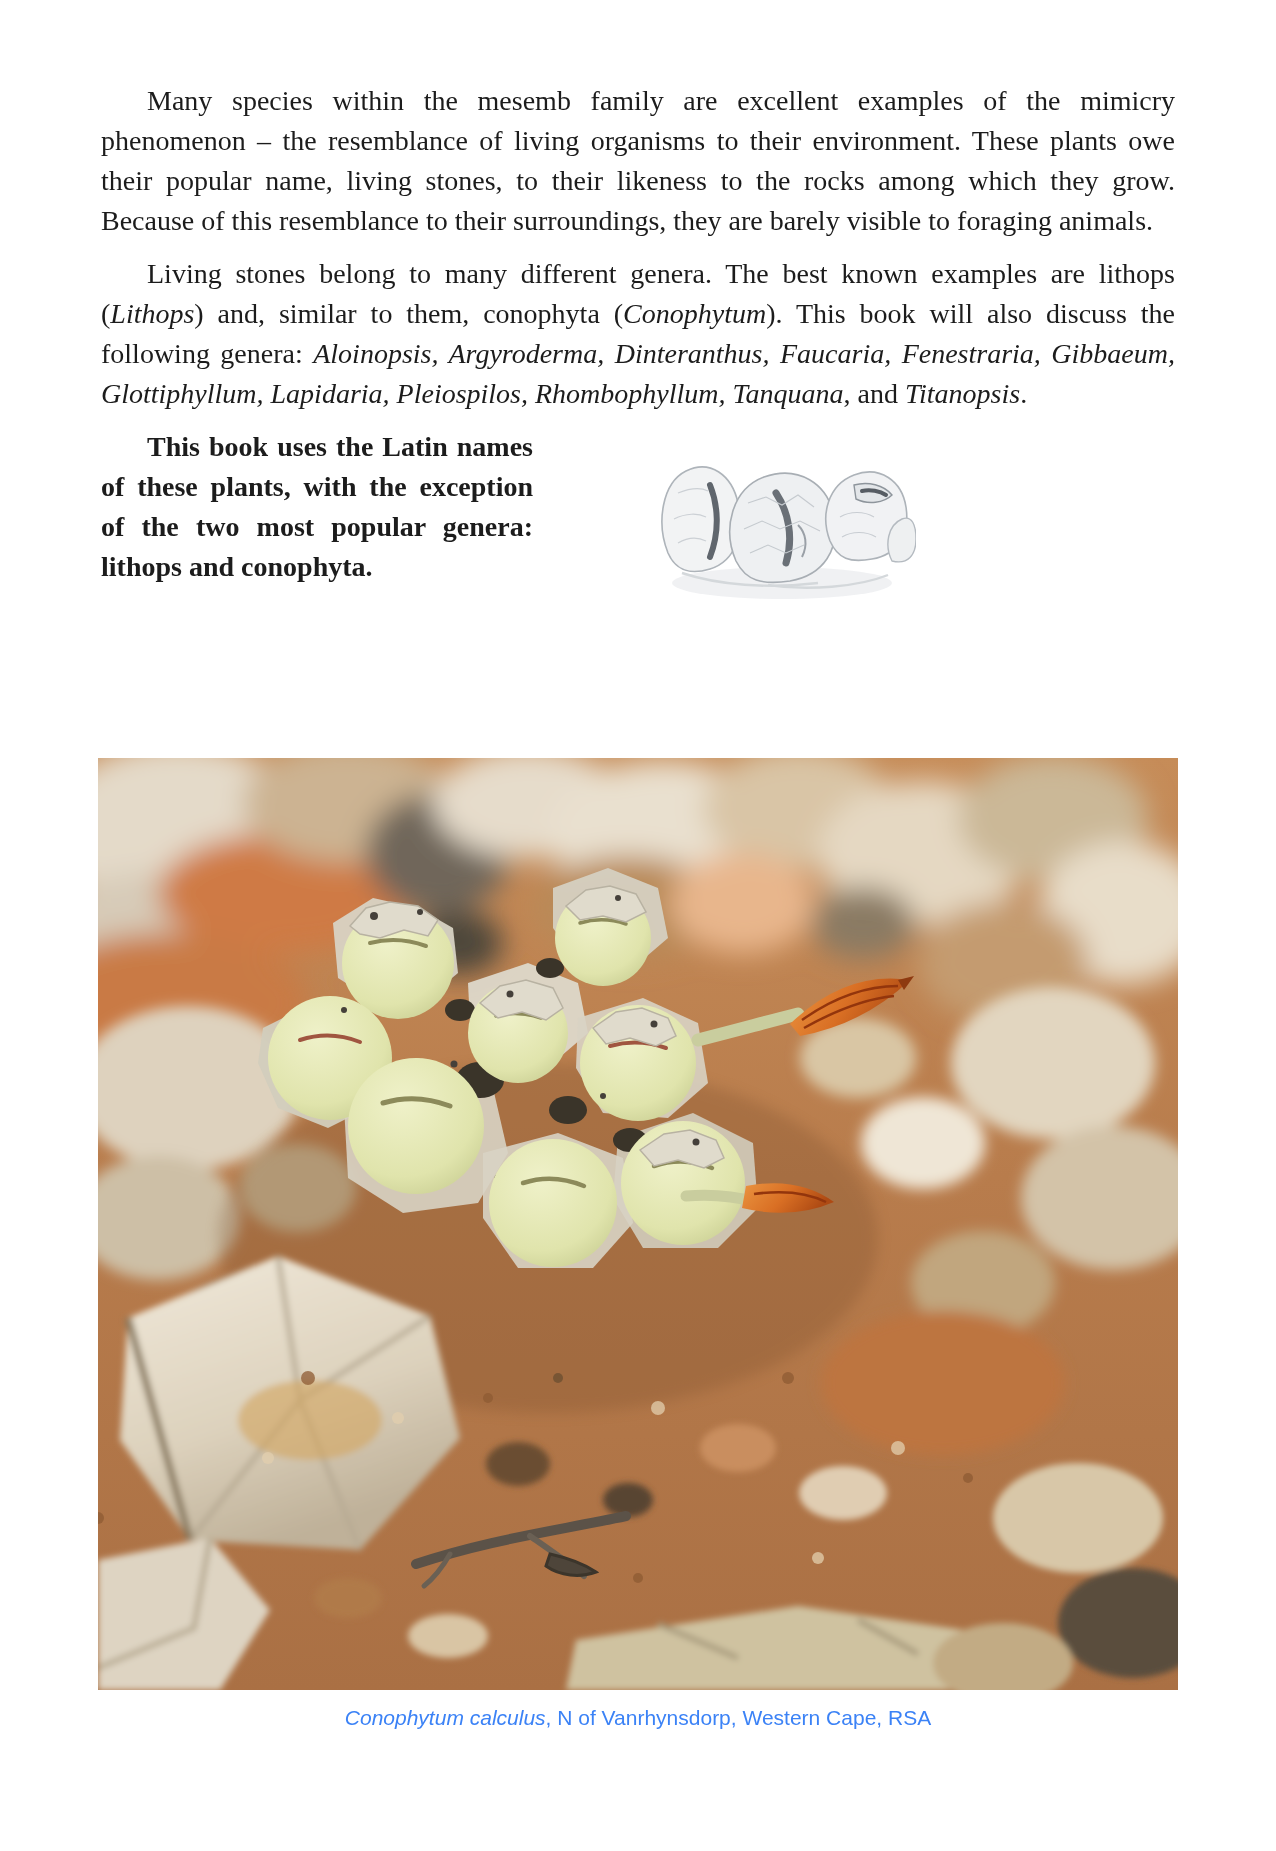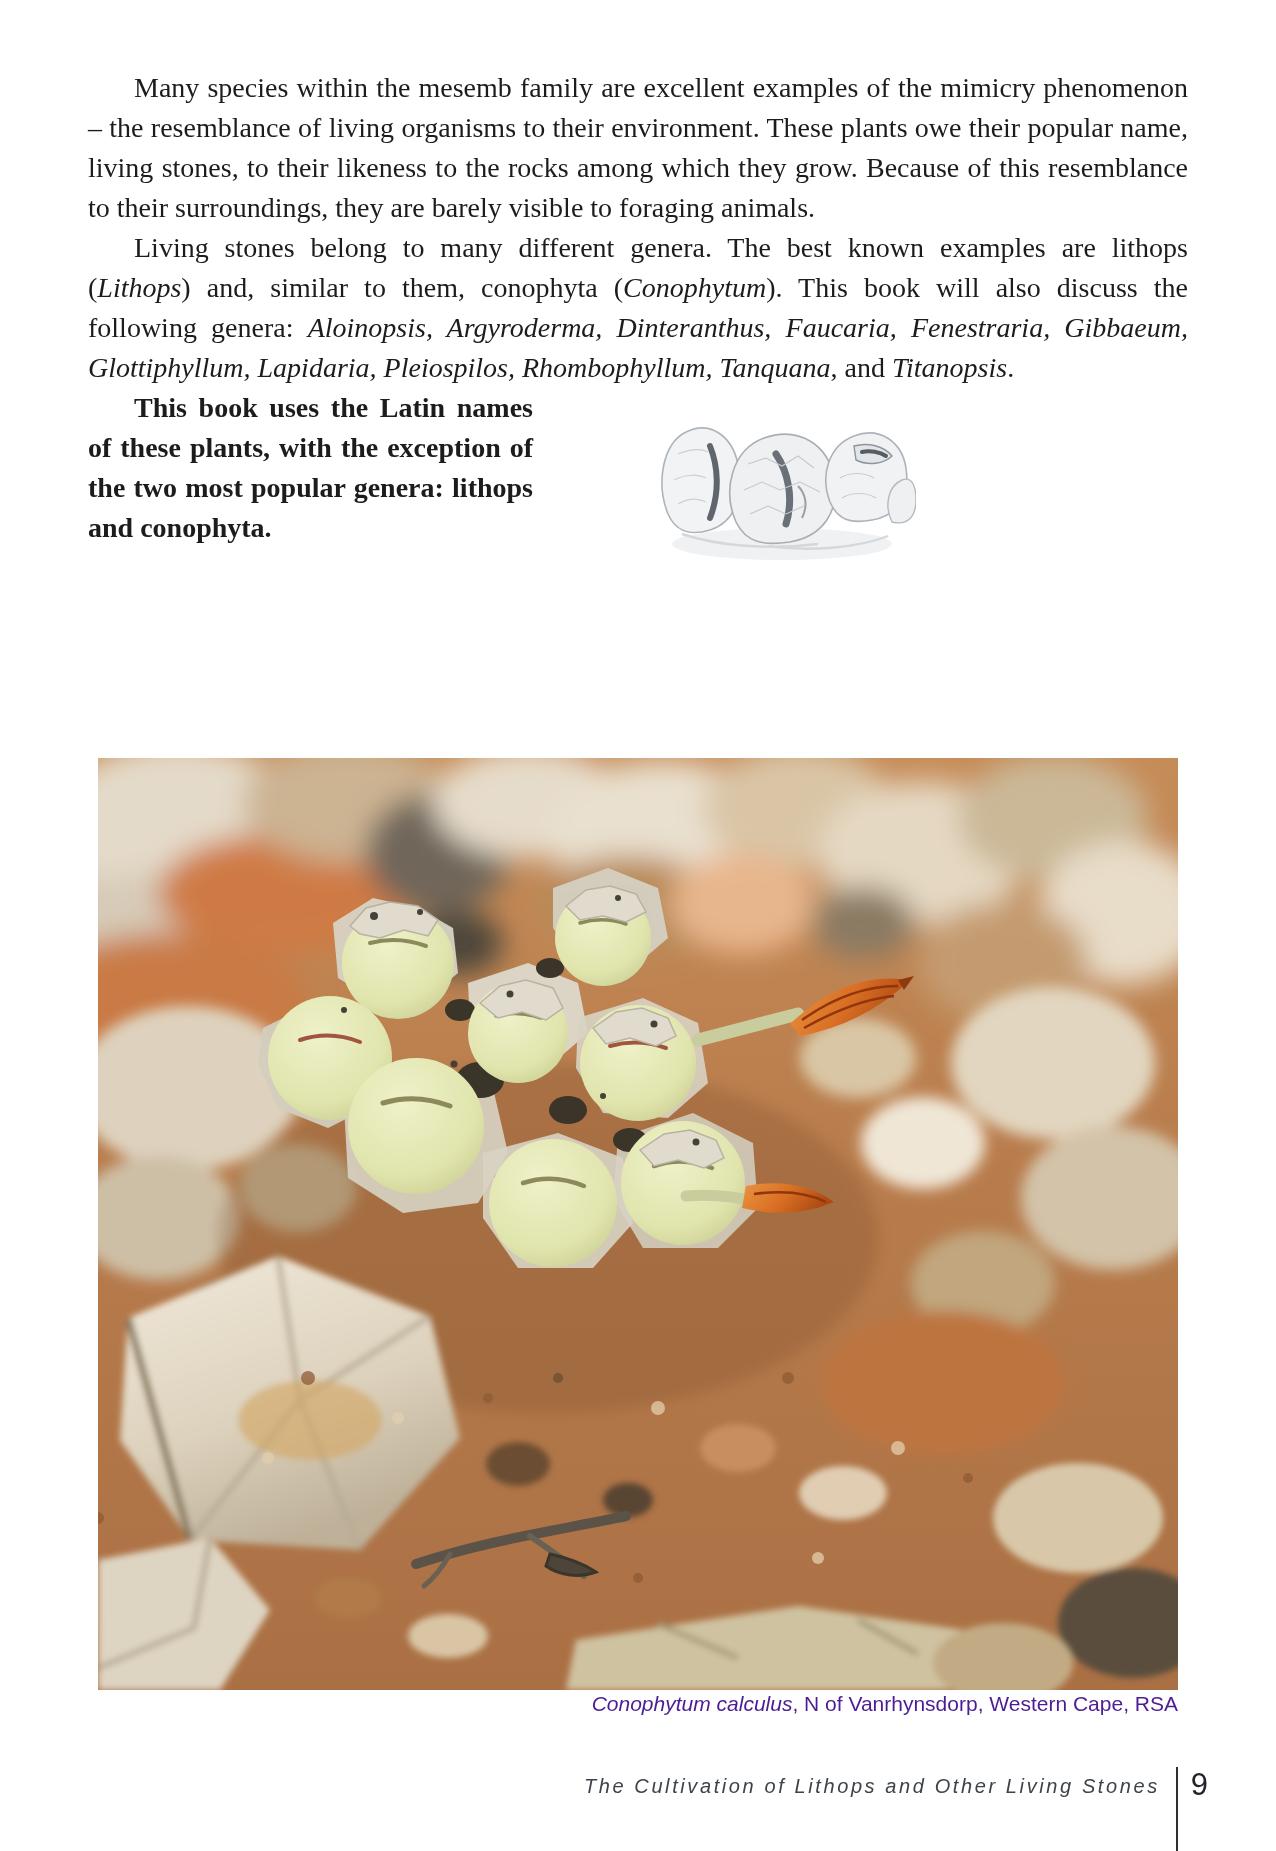--- a/index.html
+++ b/index.html
@@ -13,21 +13,21 @@
   }
   .page { position: absolute; inset: 0; }
 
   
   .body-text {
     position: absolute;
     left: 88px; top: 68px; width: 1100px;
     font-size: 28px; line-height: 40px;
     text-align: justify;
   }
-  .para { margin: 0; text-indent: 46px; }
+  .para { margin: 13px; text-indent: 46px; }
   .para i { font-style: italic; }
 
   .para-wrap { position: relative; font-weight: bold; }
   .sketch-float {
     float: right;
     width: 655px; height: 178px;
     margin: 6px 0 0 0;
   }
   .sketch-float svg { margin-left: 115px; display: block; }
 
@@ -37,25 +37,25 @@
     left: 98px; top: 758px; width: 1080px;
     margin: 0;
   }
   .photo {
     width: 1080px; height: 932px;
     overflow: hidden;
     background: #b87c4c;
   }
   .photo svg { display: block; }
   .photo-caption {
-    margin-top: 0;
-    text-align: right;
+    margin-top: 14px;
+    text-align: center;
     font-family: "Liberation Sans", sans-serif;
     font-size: 21px; line-height: 28px;
-    color: #4c1d95;
+    color: #3b82f6;
   }
   .photo-caption .species { font-style: italic; }
 
   
   .page-footer {
     position: absolute;
     left: 88px; top: 1767px; width: 1120px;
     display: flex; justify-content: flex-end; align-items: flex-start;
     font-family: "Liberation Sans", sans-serif;
   }
@@ -307,19 +307,14 @@
 
           <path d="M588,438 C612,436 636,438 658,444" stroke="#c9cd9e" stroke-width="11" fill="none" stroke-linecap="round"></path>
           <path d="M648,428 Q700,418 736,444 Q694,462 644,450 Z" fill="url(#flower)"></path>
           <path d="M656,436 Q700,430 728,444" stroke="#93350c" stroke-width="2.5" fill="none"></path>
         </g>
       </svg>
     </div>
     <figcaption class="photo-caption"><span class="species">Conophytum calculus</span><span>, N of Vanrhynsdorp, Western Cape, RSA</span></figcaption>
   </figure>
 
-  <footer class="page-footer">
-    <span class="footer-title">The Cultivation of Lithops and Other Living Stones</span>
-    <span class="footer-rule"></span>
-    <span class="page-number">9</span>
-  </footer>
 
 </main>
 
 </body></html>

